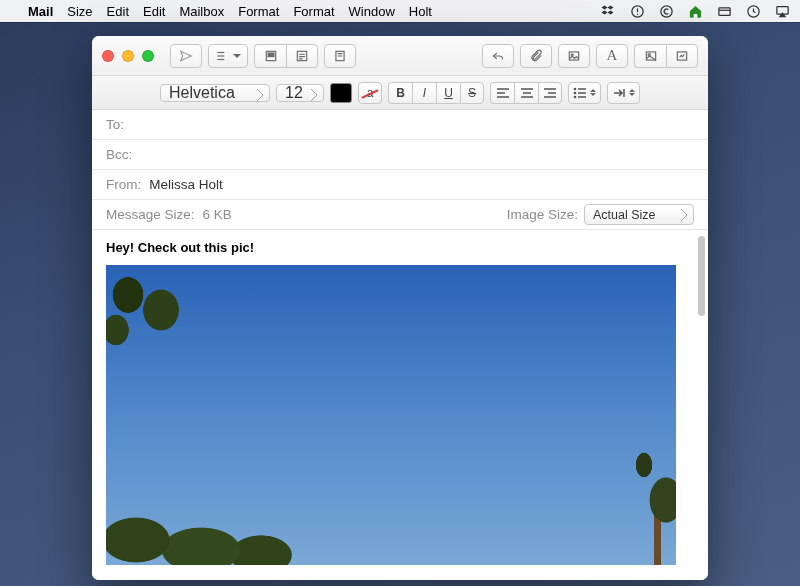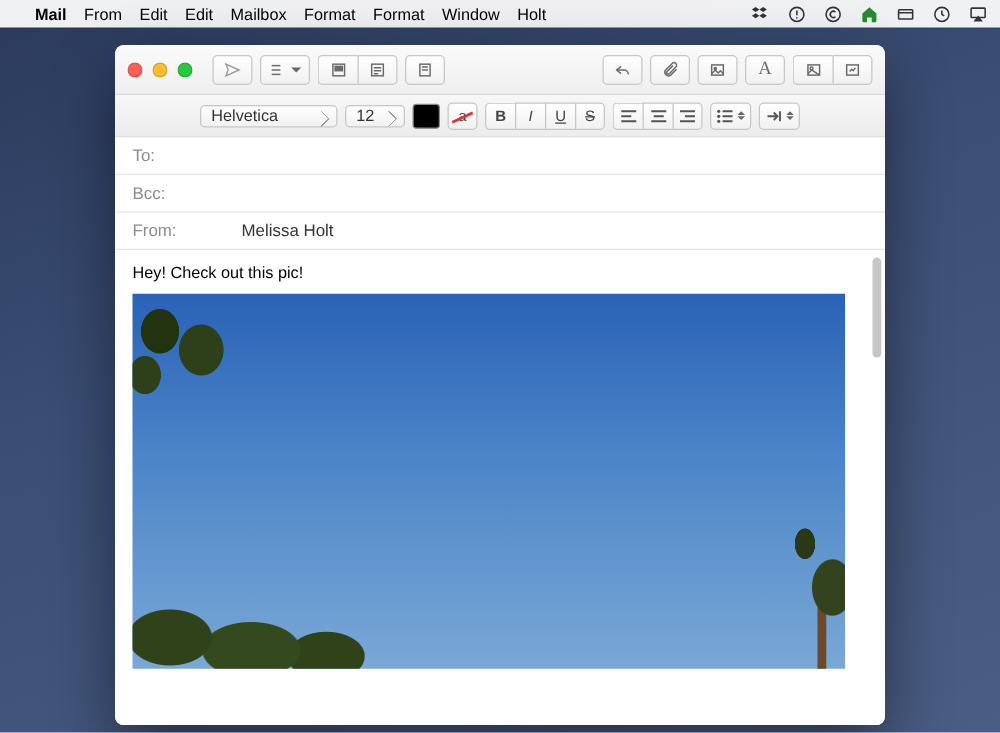--- a/index.html
+++ b/index.html
@@ -71,21 +71,21 @@
     background: linear-gradient(#f7f7f7,#ececec);
     border-bottom: 1px solid #d8d8d8;
     display:flex; align-items:center; justify-content:center;
     gap: 6px;
     padding: 0 10px;
   }
   .select {
     height:18px; background:linear-gradient(#fff,#f1f1f1);
     border:1px solid #c7c7c7; border-radius:4px;
     display:flex; align-items:center; padding:0 18px 0 8px;
-    font-size:13px; color:#333; position:relative;
+    font-size:16px; color:#333; position:relative;
   }
   .select::after {
     content:""; position:absolute; right:5px; top:4px;
     width:8px; height:12px;
     background:
       linear-gradient(45deg, transparent 45%, #555 45% 55%, transparent 55%) 0 0/8px 6px no-repeat,
       linear-gradient(-45deg, transparent 45%, #555 45% 55%, transparent 55%) 0 6px/8px 6px no-repeat;
     opacity:0.55;
   }
   .color-swatch { width:22px; height:20px; background:#000; border:1px solid #888; border-radius:3px;}
@@ -99,29 +99,30 @@
   .hrow {
     display:flex; align-items:center;
     height: 30px;
     padding: 0 14px;
     border-bottom: 1px solid #e6e6e6;
     font-size: 13.5px;
     color:#8c8c8c;
     gap: 8px;
   }
   .hrow .label { min-width: 0; }
-  .hrow .val { color:#333; flex:1;margin-left:44px; }
+  .hrow .val { color:#333; flex:1; }
   .hrow input { border:none; outline:none; font:inherit; width:100%; color:#333; background:transparent;}
   .hrow.last { color:#8c8c8c; }
   .img-size { display:flex; align-items:center; gap:6px; }
   .select.small { height:21px; font-size:12.5px; padding-right:22px;}
 
   .body {
     flex:1; position:relative; overflow:hidden; background:#fff;
     padding: 10px 16px 10px 14px;
+    font-weight: bold;
   }
   .body-text { font-size:13px; color:#000; margin-bottom:10px;}
   .photo {
     width: 570px; height: 300px; border:0;
     background:
       
       radial-gradient(20px 30px at 538px 200px, #2a3818 40%, transparent 42%),
       radial-gradient(40px 55px at 560px 235px, #32431d 40%, transparent 42%),
       linear-gradient(#6a4a2a,#6a4a2a) 548px 238px/7px 80px no-repeat,
       
@@ -143,21 +144,21 @@
   .updn .d{border-top-color:#666}
   .strike{position:relative}
   .strike::after{content:"";position:absolute;left:2px;right:2px;top:50%;height:2px;background:#d33;transform:rotate(-25deg)}
 </style>
 </head>
 <body>
 
 <div class="menubar">
   <span class="apple"></span>
   <span class="app">Mail</span>
-  <span class="mitem">From</span>
+  <span class="mitem">Size</span>
   <span class="mitem">Edit</span>
   <span class="mitem">Edit</span>
   <span class="mitem">Mailbox</span>
   <span class="mitem">Format</span>
   <span class="mitem">Format</span>
   <span class="mitem">Window</span>
   <span class="mitem">Holt</span>
   <span class="spacer"></span>
   <span class="ricon">
       <svg viewBox="0 0 24 24" fill="#333">
@@ -357,20 +358,31 @@
       <input class="val" style="">
     </div>
     <div class="hrow">
       <span class="label">Bcc:</span>
       <input class="val" style="">
     </div>
     <div class="hrow">
       <span class="label">From:</span>
       <span class="val">Melissa Holt</span>
     </div>
+    <div class="hrow last">
+      <span class="label">Message Size:</span>
+      <span style="color:#8c8c8c">6 KB</span>
+      <span style="flex:1"></span>
+      <div class="img-size">
+        <span>Image Size:</span>
+        <div class="select small" style="width:110px">
+          <span>Actual Size</span>
+        </div>
+      </div>
+    </div>
   </div>
 
   <div class="body">
     <div class="body-text">Hey! Check out this pic!</div>
     <div class="photo"></div>
     <div class="scrollbar"></div>
   </div>
 
 </div>
 

